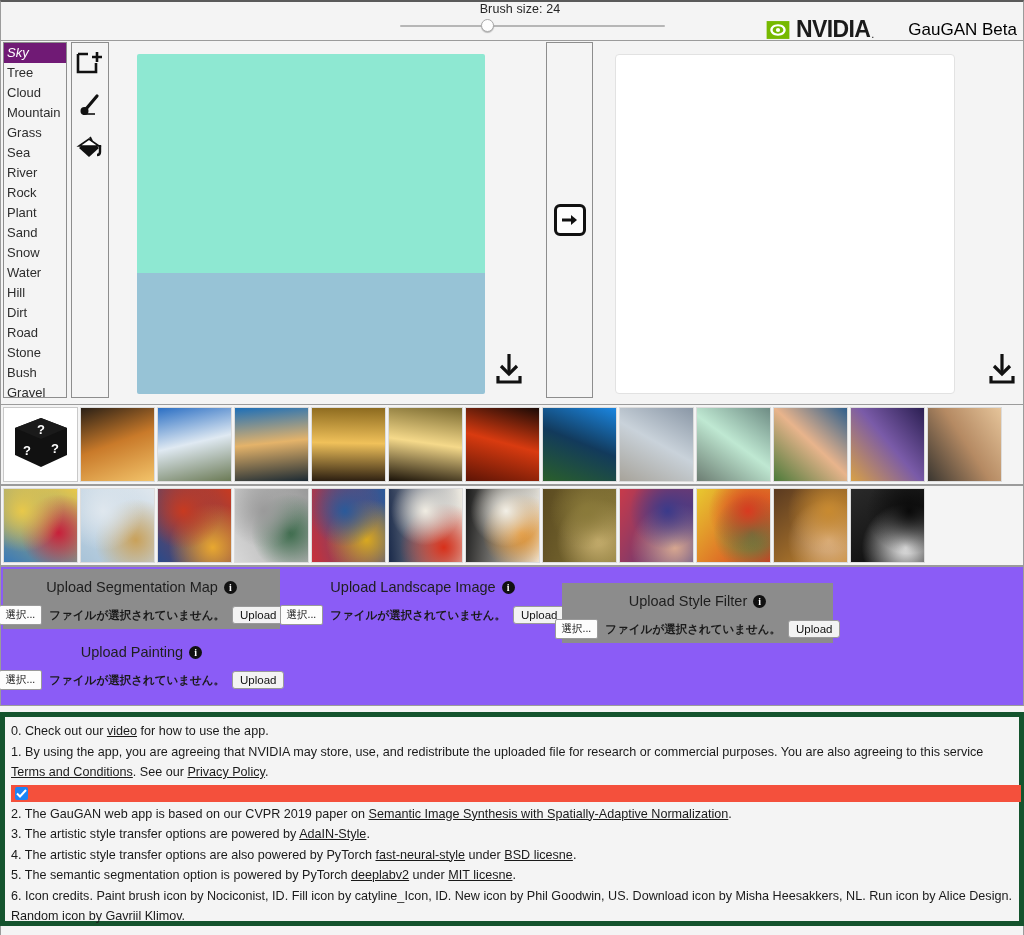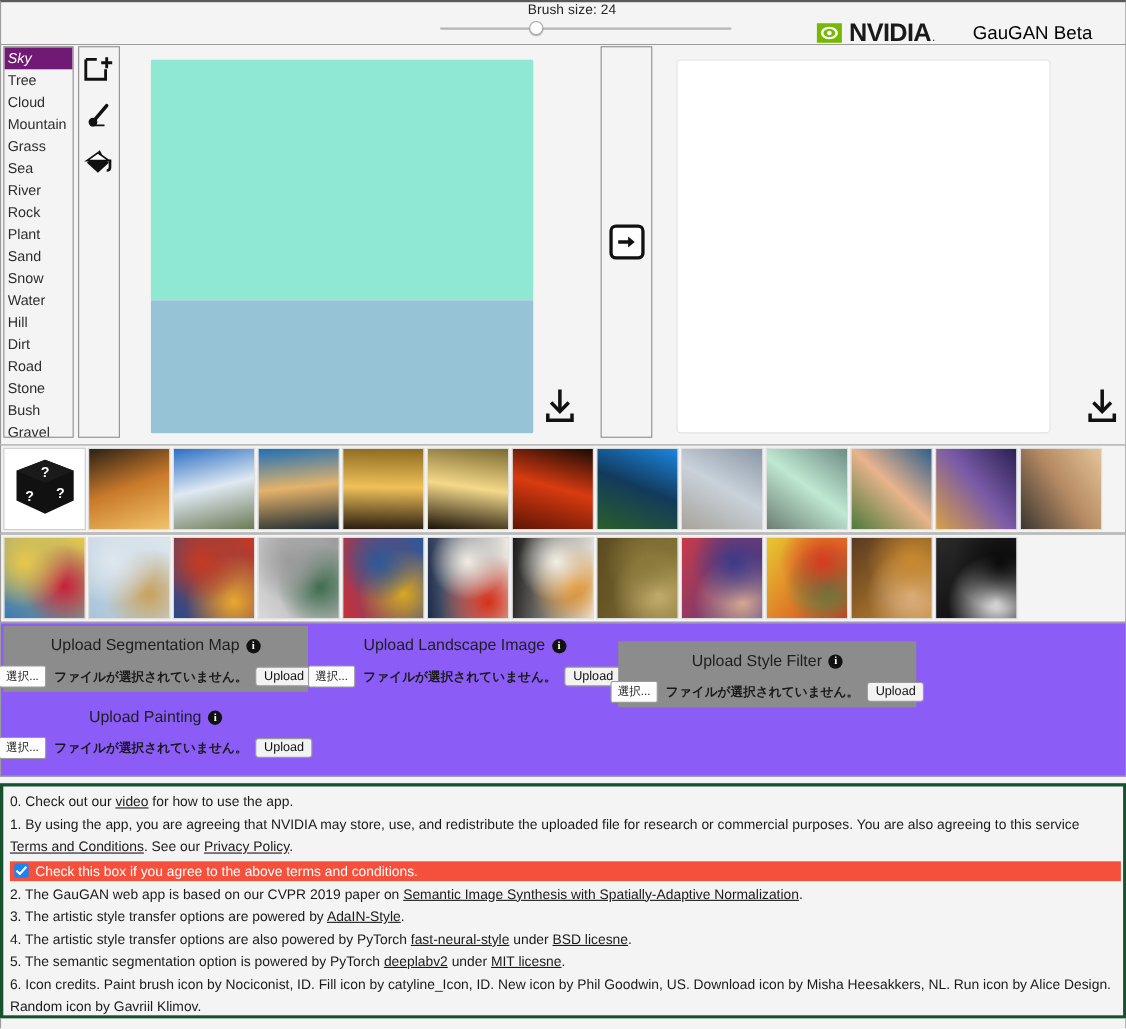--- a/index.html
+++ b/index.html
@@ -27,21 +27,21 @@
   .slider-wrap { margin-left: 40px; position: relative; width: 265px; height: 20px; }
   .slider-track {
     position: absolute; top: 9px; left: 0; width: 265px; height: 2px;
     background: #b6b6b6; border-radius: 1px;
   }
   .slider-thumb {
     position: absolute; top: 3px; left: 33%; width: 13px; height: 13px;
     background: #fdfdfd; border: 1px solid #aaa; border-radius: 50%;
     box-shadow: 0 1px 1px rgba(0,0,0,.25);
   }
-  .brand { margin-left: auto; display: flex; align-items: center; padding-right: 30px; }
+  .brand { margin-left: auto; display: flex; align-items: center; padding-right: 6px; }
   .nv-logo { display: flex; align-items: center; }
   .nv-eye { width: 26px; height: 26px; }
   .nv-word {
     font-size: 23px; font-weight: bold; color: #1a1a1a; margin-left: 5px;
     letter-spacing: -0.6px; font-family: "Liberation Sans", sans-serif;
   }
   .nv-dot { font-size: 11px; color: #1a1a1a; margin-left: 1px; align-self: flex-end; padding-bottom:3px;}
   .app-title { font-size: 17px; color: #000000; margin-left: 34px; white-space: nowrap; }
 
   
@@ -133,21 +133,21 @@
   }
   .file-name { font-size: 11.5px; color: #1a1a1a; white-space: nowrap; font-weight: bold; }
   .up-btn {
     font-size: 11.5px; color: #111; background: #f3f3f3; border: 1px solid #9a9a9a;
     border-radius: 3px; padding: 2px 7px; cursor: pointer;
   }
 
   
   .terms {
     position: absolute; left: 0; top: 712px; width: 1024px; height: 214px;
-    background: #f4f4f4; border: 3px solid #14532d; padding: 4px 6px 0 6px;
+    background: #f4f4f4; border: 5px solid #14532d; padding: 4px 6px 0 6px;
   }
   .tline { font-size: 12.6px; color: #1a1a1a; line-height: 20.5px; }
   .tline a, .tlink { color: #1a1a1a; text-decoration: underline; cursor: pointer; }
   .agree-bar {
     background: #f4503c; margin: 2px 0 2px 0; padding: 2px 4px;
     display: flex; align-items: center; gap: 6px; width: 1010px;
   }
   .agree-check {
     width: 13px; height: 13px; background: #1a84f7; border-radius: 2px;
     display: flex; align-items: center; justify-content: center; cursor: pointer;
@@ -359,21 +359,20 @@
     </div>
     <div class="tline">
       <span>1. By using the app, you are agreeing that NVIDIA may store, use, and redistribute the uploaded file for research or commercial purposes. You are also agreeing to this service </span><span class="tlink">Terms and Conditions</span><span>. See our </span><span class="tlink">Privacy Policy</span><span>.</span>
     </div>
     <div class="agree-bar" style="background: rgb(244, 80, 60);">
       <div class="agree-check" style="background: rgb(26, 132, 247);">
         <svg width="11" height="9" viewBox="0 0 11 9">
             <path d="M1 4.5 L4 7.5 L10 1" stroke="#fff" stroke-width="2" fill="none"></path>
           </svg>
       </div>
-      <span class="agree-text">Check this box if you agree to the above terms and conditions.</span>
     </div>
     <div class="tline">
       <span>2. The GauGAN web app is based on our CVPR 2019 paper on </span><span class="tlink">Semantic Image Synthesis with Spatially-Adaptive Normalization</span><span>.</span>
     </div>
     <div class="tline">
       <span>3. The artistic style transfer options are powered by </span><span class="tlink">AdaIN-Style</span><span>.</span>
     </div>
     <div class="tline">
       <span>4. The artistic style transfer options are also powered by PyTorch </span><span class="tlink">fast-neural-style</span><span> under </span><span class="tlink">BSD licesne</span><span>.</span>
     </div>

